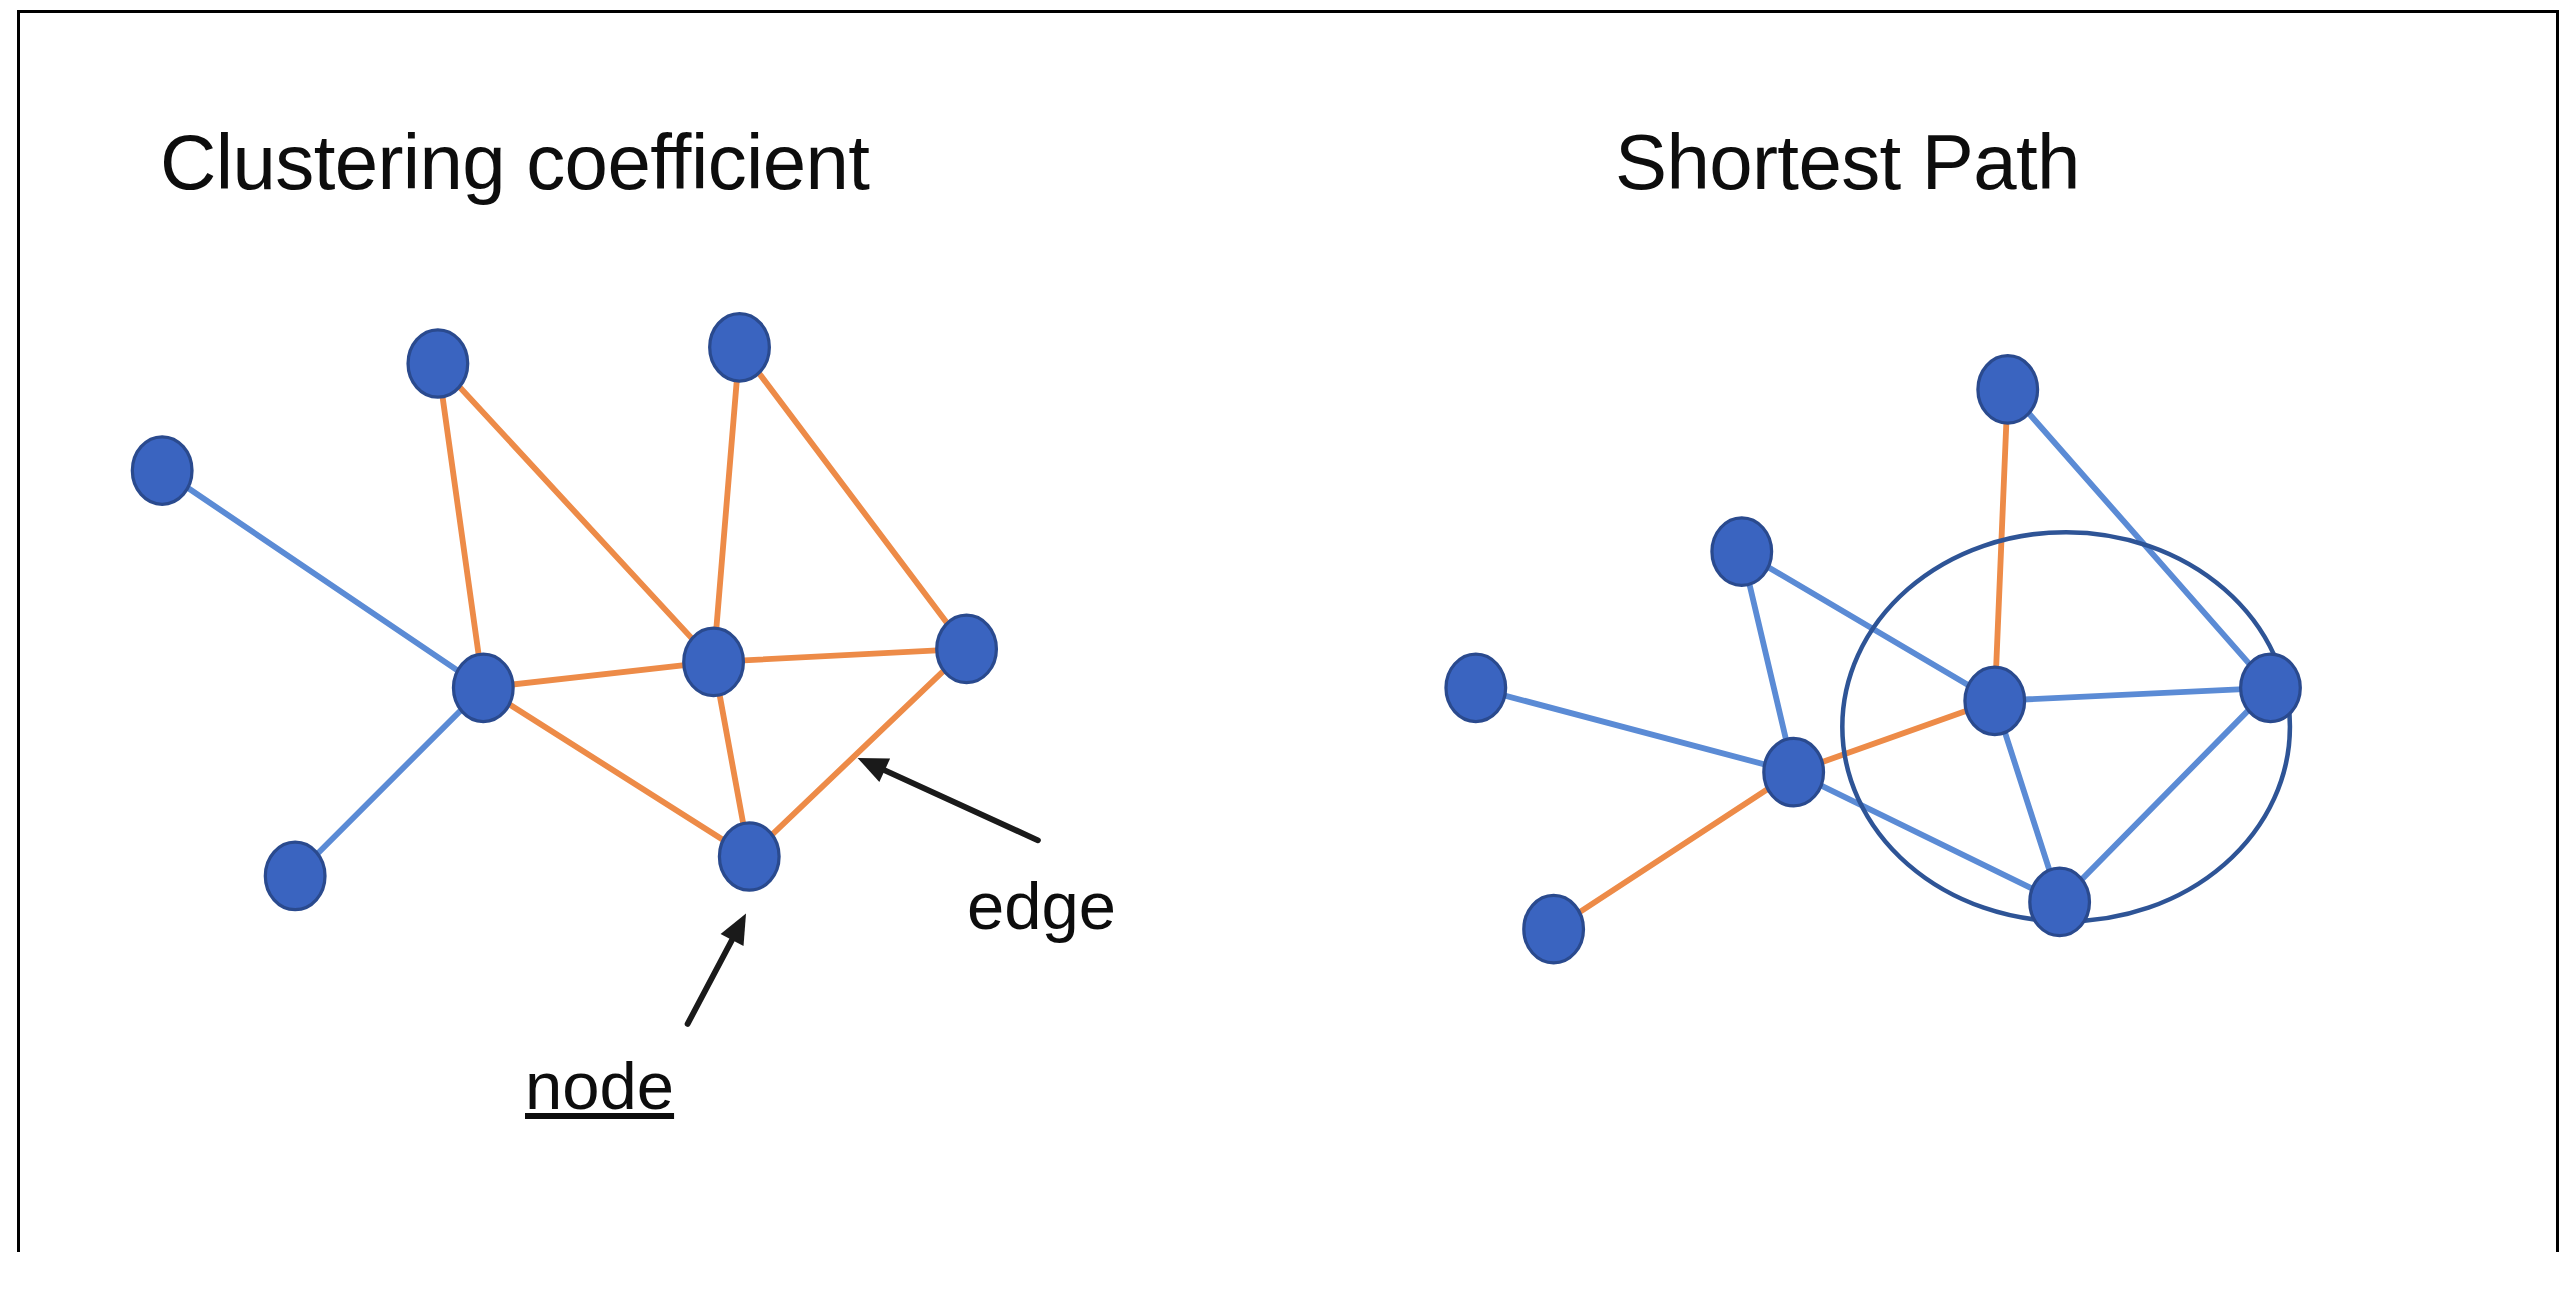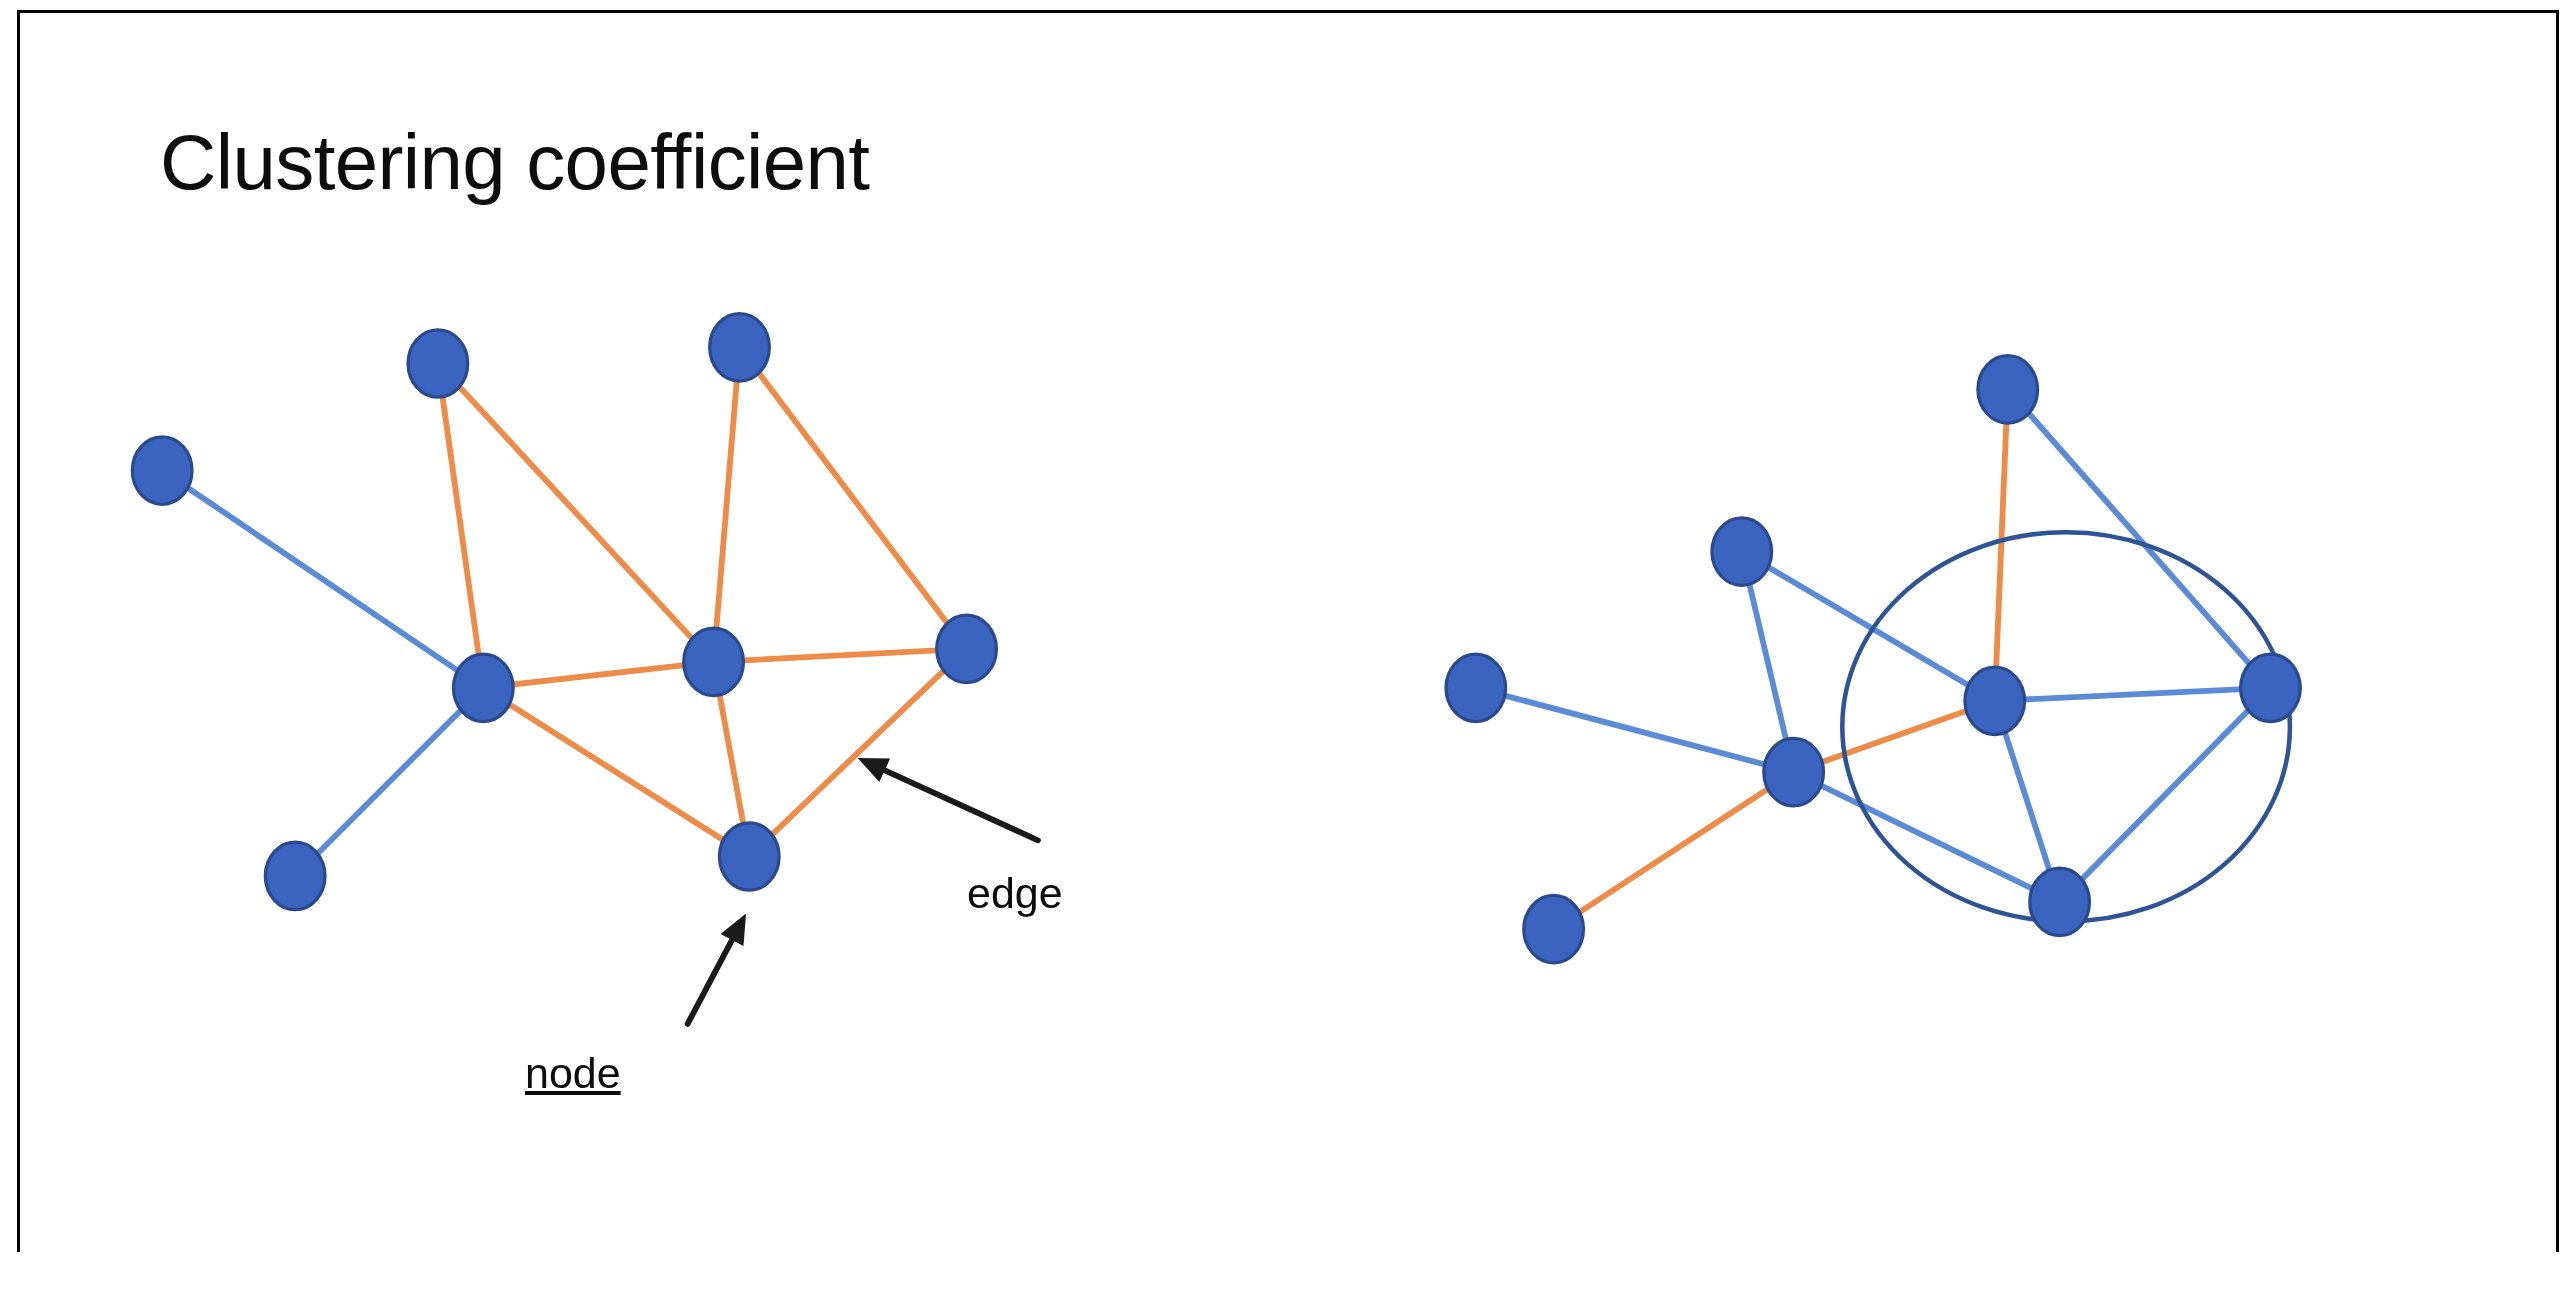--- a/index.html
+++ b/index.html
@@ -37,21 +37,21 @@
     white-space: nowrap;
     letter-spacing: -0.6px;
   }
   #title-left  { left: 160px;  top: 123px; }
   #title-right { left: 1615px; top: 123px; }
 
   .annot {
     position: absolute;
     font-family: "Liberation Sans", sans-serif;
     font-weight: 400;
-    font-size: 43px;
+    font-size: 67px;
     line-height: 1;
     color: #0d0d0d;
     white-space: nowrap;
   }
   #label-node     { left: 525px;  top: 1052px; text-decoration: underline; }
   #label-edge     { left: 967px; top: 872px; }
   #label-triangle { left: 2170px; top: 1018px; }
 
   svg.graph {
     position: absolute;
@@ -69,20 +69,21 @@
   .arrow-line  { stroke: #1a1a1a; stroke-width: 9; fill: none; stroke-linecap: round; }
   .arrow-head  { fill: #1a1a1a; }
 </style>
 </head>
 <body>
 
 <div id="page">
   <div id="frame"></div>
 
   <div class="panel-title" id="title-left">Clustering coefficient</div>
+  <div class="panel-title" id="title-right">Shortest Path</div>
 
   <div class="annot" id="label-node">node</div>
   <div class="annot" id="label-edge">edge</div>
 
   <svg class="graph" viewBox="0 0 3971 2028">
     <g id="edges-left">
         <line x1="250" y1="725" x2="745" y2="1060" class="edge-blue"></line>
         <line x1="675" y1="560" x2="745" y2="1060" class="edge-orange"></line>
         <line x1="675" y1="560" x2="1100" y2="1020" class="edge-orange"></line>
         <line x1="1140" y1="535" x2="1100" y2="1020" class="edge-orange"></line>

